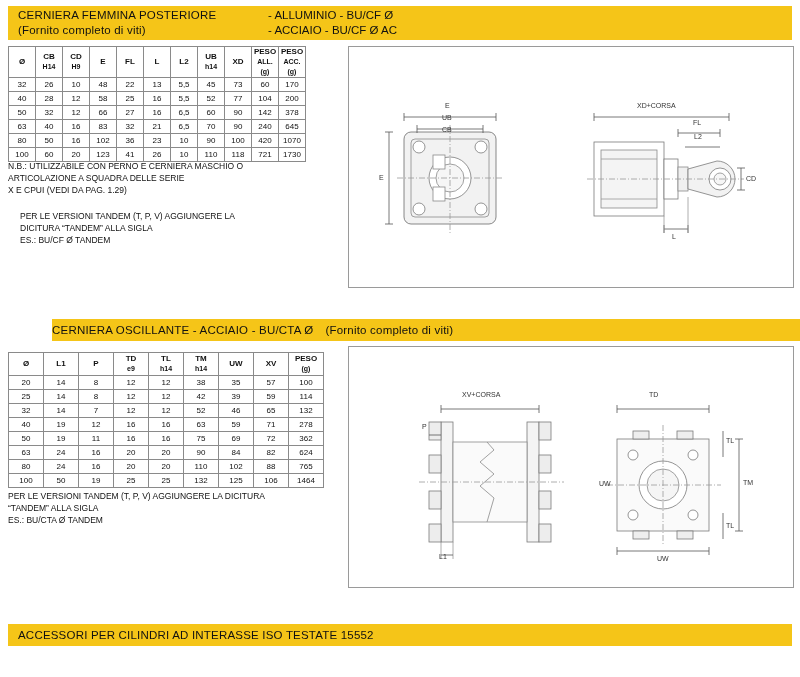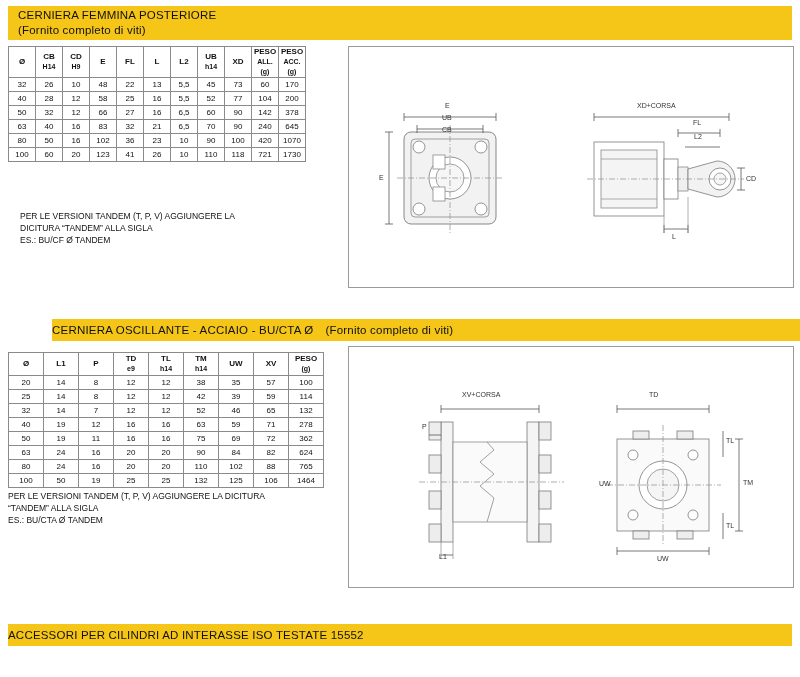--- a/index.html
+++ b/index.html
@@ -25,21 +25,21 @@
   }
   .bar .t1{font-size:11.5px;color:#111;letter-spacing:.2px;}
   .bar .t2{font-size:11.5px;color:#111;}
 
   #bar1{top:6px;width:784px;height:34px;}
   #bar1 .inner{display:flex;width:100%;padding-left:10px;box-sizing:border-box;}
   #bar1 .col-left{width:250px;line-height:15px;}
   #bar1 .col-right{line-height:15px;}
 
   #bar2{top:319px;width:784px;height:22px;box-sizing:border-box;margin-left:44px;}
-  #bar3{top:624px;width:784px;height:22px;box-sizing:border-box;}
+  #bar3{top:624px;width:784px;height:22px;padding-left:10px;box-sizing:border-box;}
 
   
   table.spec{
     border-collapse:collapse;
     position:absolute;
     font-size:8px;
     color:#111;
   }
   table.spec th, table.spec td{
     border:1px solid #8a8a8a;
@@ -84,20 +84,24 @@
 </head>
 <body>
 
 <div class="page">
 
   <div class="bar" id="bar1">
     <div class="inner">
       <div class="col-left">
         <div class="t1">CERNIERA FEMMINA POSTERIORE</div>
         <div class="t1">(Fornito completo di viti)</div>
+      </div>
+      <div class="col-right">
+        <div class="t2">- ALLUMINIO - BU/CF Ø</div>
+        <div class="t2">- ACCIAIO - BU/CF Ø AC</div>
       </div>
     </div>
   </div>
 
   <table class="spec" id="table1">
     <thead>
         <tr id="t1head">
           <th>Ø</th>
           <th style="height: 22px;">CB<span class="sub">H14</span></th>
           <th style="height: 22px;">CD<span class="sub">H9</span></th>
@@ -186,20 +190,23 @@
           <td>26</td>
           <td>10</td>
           <td>110</td>
           <td>118</td>
           <td>721</td>
           <td>1730</td>
         </tr>
       </tbody>
   </table>
 
+  <div class="note" id="note1" style="white-space:pre-line">N.B.: UTILIZZABILE CON PERNO E CERNIERA MASCHIO O
+         ARTICOLAZIONE A SQUADRA DELLE SERIE
+         X E CPUI (VEDI DA PAG. 1.29)</div>
   <div class="note" id="note2" style="white-space:pre-line">PER LE VERSIONI TANDEM (T, P, V) AGGIUNGERE LA
 DICITURA “TANDEM” ALLA SIGLA
 ES.: BU/CF Ø TANDEM</div>
 
   <div class="panel" id="panel1">
     <svg width="444" height="240" viewBox="0 0 444 240">
       <g stroke="#6b6b6b" fill="none" stroke-width="0.8">
 
         <rect x="55" y="85" width="92" height="92" rx="7" fill="#f2f2f2"></rect>
         <rect x="62" y="92" width="78" height="78" rx="4" fill="none" stroke="#8a8a8a"></rect>

